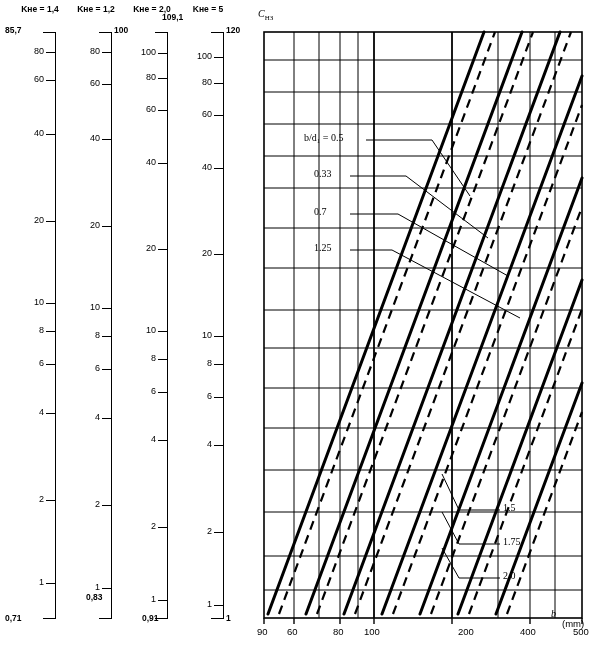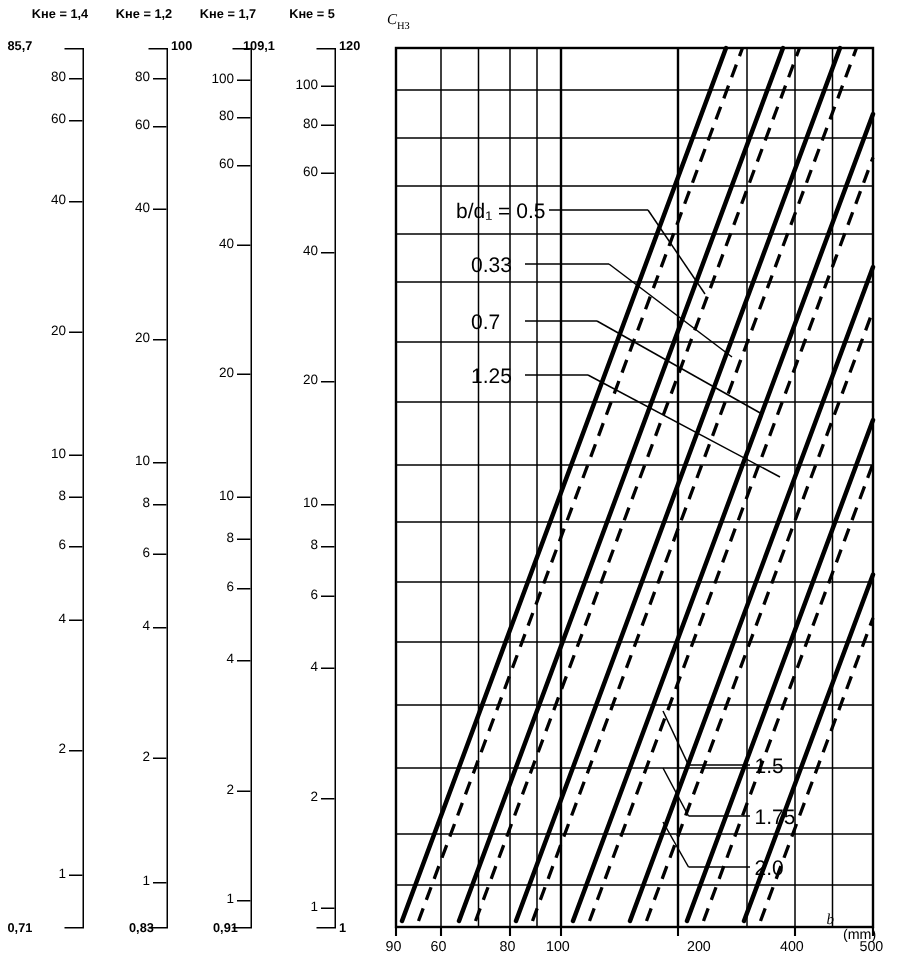--- a/index.html
+++ b/index.html
@@ -81,22 +81,22 @@
   .axtitle{
     position:absolute;
     font-size:10px;
     font-style:italic;
     font-family:"Liberation Serif", serif;
     white-space:nowrap;
   }
   .axtitle sub{font-size:7px;font-style:normal;}
   .curvelabel{
     position:absolute;
-    font-size:14px;
-    font-family:Liberation Sans, sans-serif;
+    font-size:10px;
+    font-family:Liberation Serif, serif;
     white-space:nowrap;
   }
 </style>
 </head>
 <body>
 
 <div class="nomogram">
 
   <div class="scale-col" style="left:10px;">
     <div class="scale-head"><span>Kне = 1,4</span></div>
@@ -127,21 +127,21 @@
     <div class="tick" style="left:36px;width:9px;top:583px;"></div>
     <div class="ticklabel" style="left:12px;top:577px;width:22px;">1</div>
   </div>
 
   <div class="scale-col" style="left:66px;">
     <div class="scale-head"><span>Kне = 1,2</span></div>
     <div class="axis-line" style="left:45px;"></div>
     <div class="axis-cap" style="left:33px;top:32px;"></div>
     <div class="axis-cap" style="left:33px;top:618px;"></div>
     <div class="endlabel" style="left:48px;top:25px;">100</div>
-    <div class="endlabel" style="left:20px;top:613px;">0,83</div>
+    <div class="endlabel" style="left:20px;top:592px;">0,83</div>
 
     <div class="tick" style="left:36px;width:9px;top:52px;"></div>
     <div class="ticklabel" style="left:12px;top:46px;width:22px;">80</div>
     <div class="tick" style="left:36px;width:9px;top:84px;"></div>
     <div class="ticklabel" style="left:12px;top:78px;width:22px;">60</div>
     <div class="tick" style="left:36px;width:9px;top:139px;"></div>
     <div class="ticklabel" style="left:12px;top:133px;width:22px;">40</div>
     <div class="tick" style="left:36px;width:9px;top:226px;"></div>
     <div class="ticklabel" style="left:12px;top:220px;width:22px;">20</div>
     <div class="tick" style="left:36px;width:9px;top:308px;"></div>
@@ -152,25 +152,25 @@
     <div class="ticklabel" style="left:12px;top:363px;width:22px;">6</div>
     <div class="tick" style="left:36px;width:9px;top:418px;"></div>
     <div class="ticklabel" style="left:12px;top:412px;width:22px;">4</div>
     <div class="tick" style="left:36px;width:9px;top:505px;"></div>
     <div class="ticklabel" style="left:12px;top:499px;width:22px;">2</div>
     <div class="tick" style="left:36px;width:9px;top:588px;"></div>
     <div class="ticklabel" style="left:12px;top:582px;width:22px;">1</div>
   </div>
 
   <div class="scale-col" style="left:122px;">
-    <div class="scale-head"><span>Kне = 1,7</span></div>
+    <div class="scale-head"><span>Kне = 2,0</span></div>
     <div class="axis-line" style="left:45px;"></div>
     <div class="axis-cap" style="left:33px;top:32px;"></div>
     <div class="axis-cap" style="left:33px;top:618px;"></div>
-    <div class="endlabel" style="left:40px;top:25px;">109,1</div>
+    <div class="endlabel" style="left:40px;top:12px;">109,1</div>
     <div class="endlabel" style="left:20px;top:613px;">0,91</div>
 
     <div class="tick" style="left:36px;width:9px;top:53px;"></div>
     <div class="ticklabel" style="left:8px;top:47px;width:26px;">100</div>
     <div class="tick" style="left:36px;width:9px;top:78px;"></div>
     <div class="ticklabel" style="left:12px;top:72px;width:22px;">80</div>
     <div class="tick" style="left:36px;width:9px;top:110px;"></div>
     <div class="ticklabel" style="left:12px;top:104px;width:22px;">60</div>
     <div class="tick" style="left:36px;width:9px;top:163px;"></div>
     <div class="ticklabel" style="left:12px;top:157px;width:22px;">40</div>

